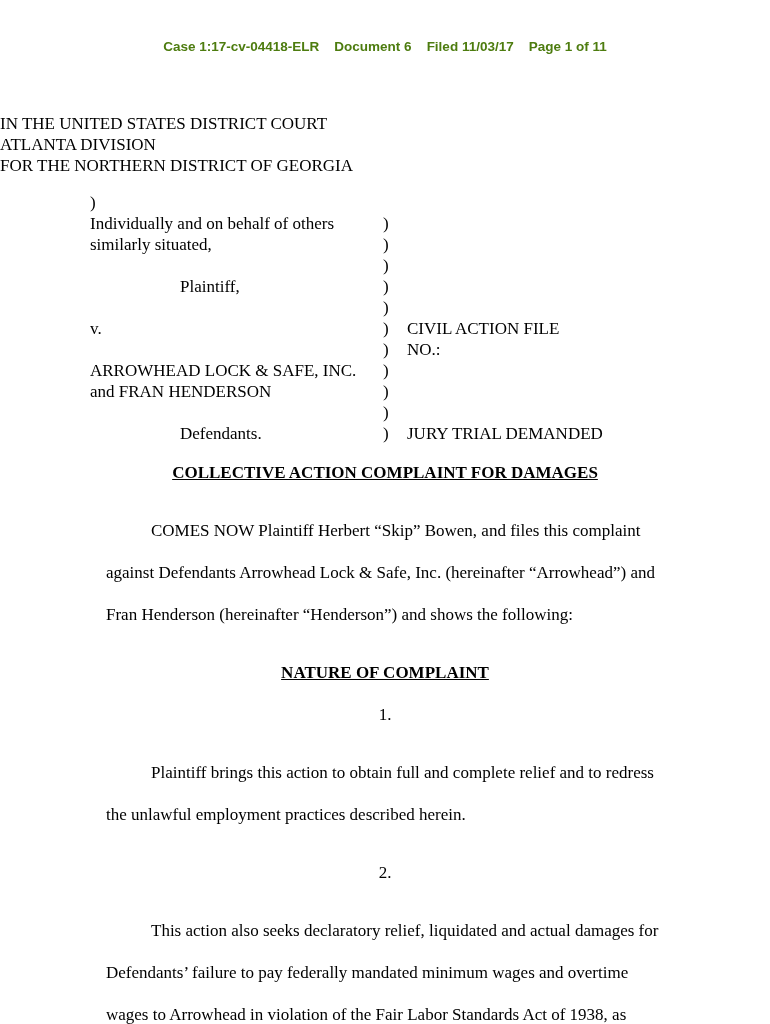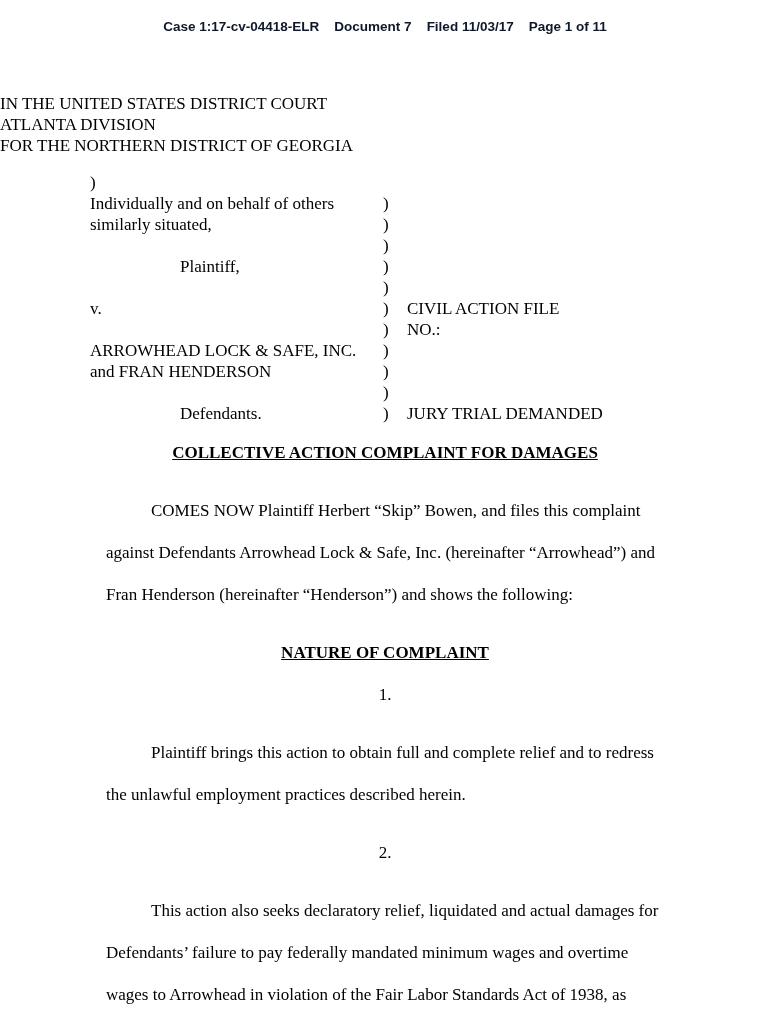--- a/index.html
+++ b/index.html
@@ -74,23 +74,23 @@
     text-align: center;
     font-size: 14px;
     line-height: 18px;
   }
 </style>
 </head>
 <body>
 
 <div class="page">
 
-  <div class="stamp" style="color: #0f172a;">
+  <div class="stamp" style="color: #4d7c0f; margin-top: 20px;">
     <span>Case 1:17-cv-04418-ELR</span>
-    <span>Document 7</span>
+    <span>Document 6</span>
     <span>Filed 11/03/17</span>
     <span>Page 1 of 11</span>
   </div>
 
   <div class="court">
     <div>IN THE UNITED STATES DISTRICT COURT</div>
     <div>ATLANTA DIVISION</div>
     <div>FOR THE NORTHERN DISTRICT OF GEORGIA</div>
   </div>
 

